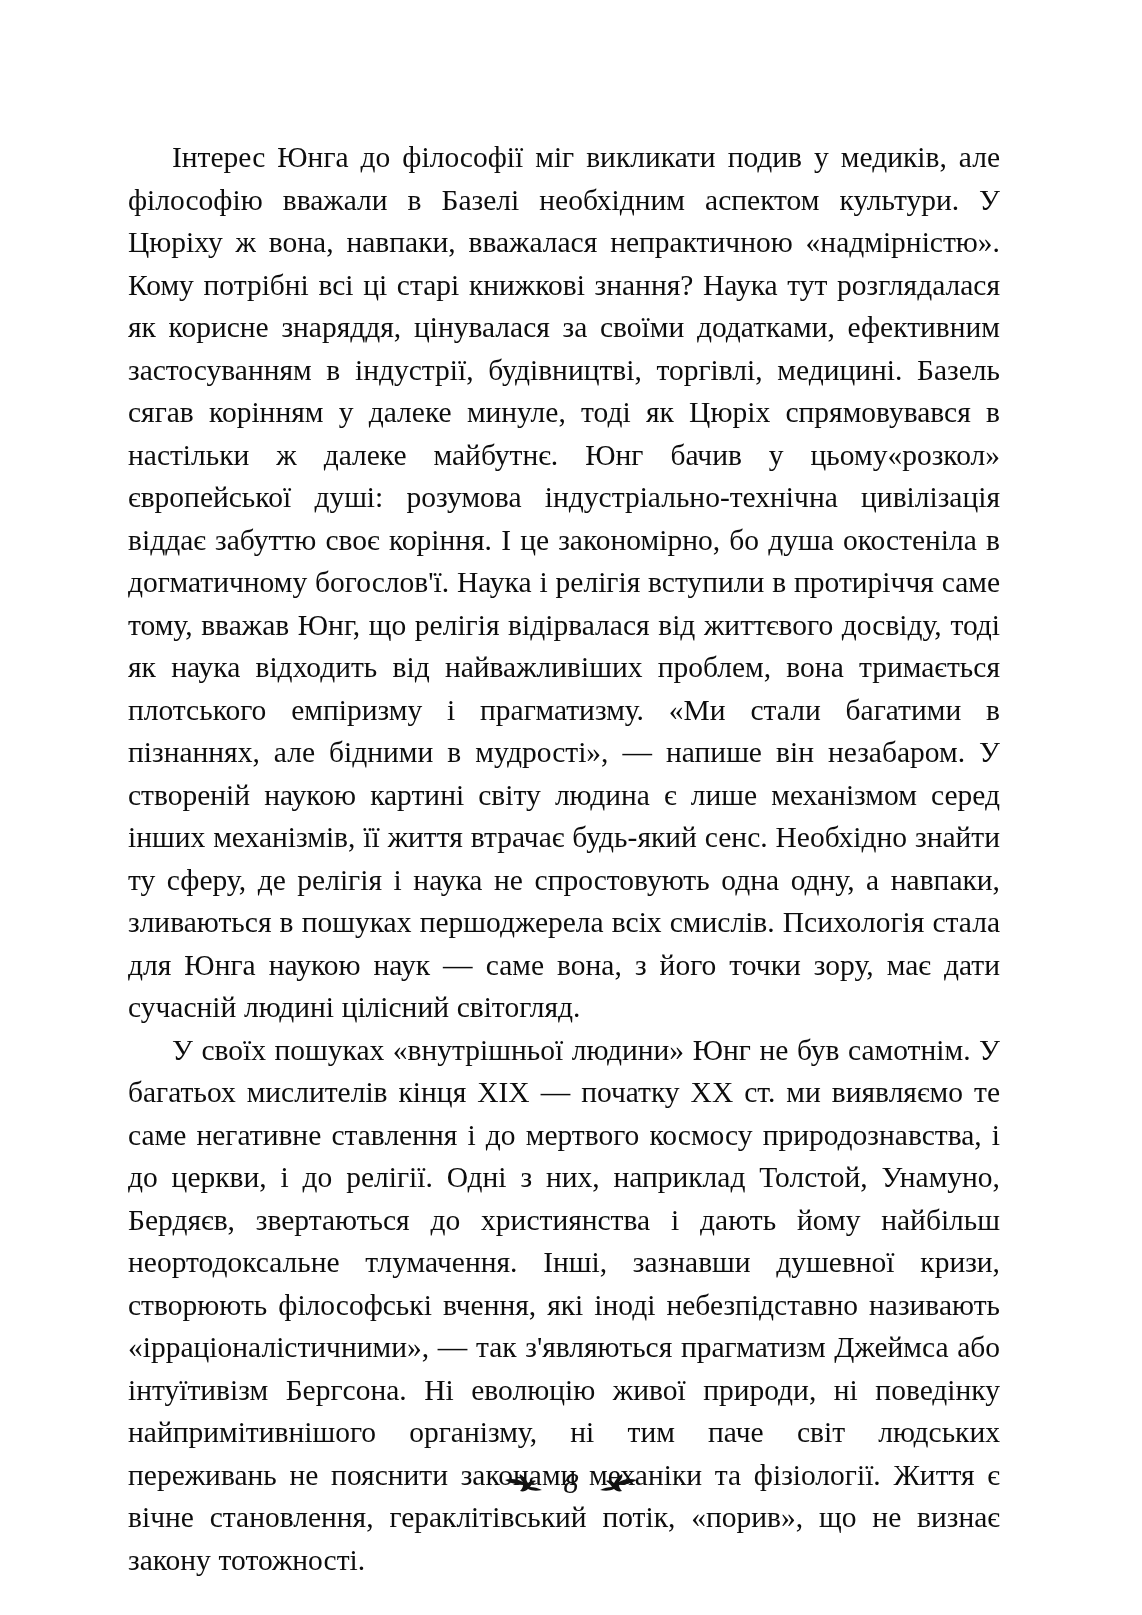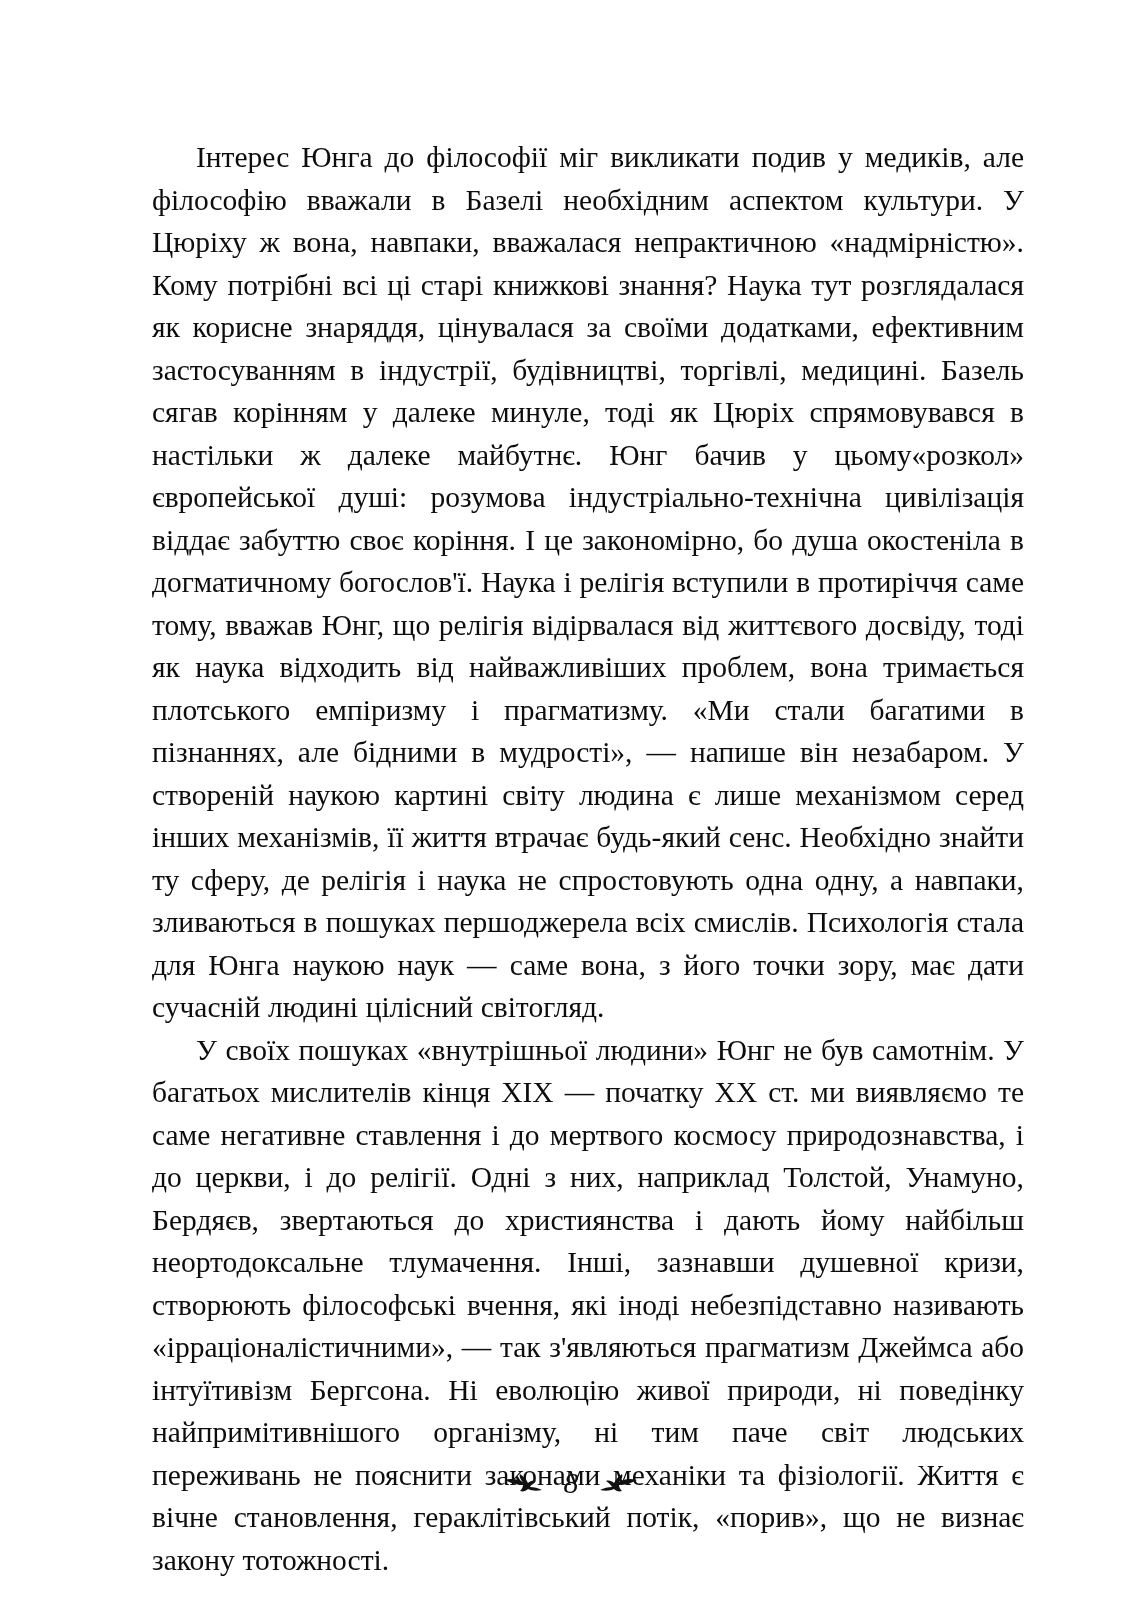--- a/index.html
+++ b/index.html
@@ -15,21 +15,20 @@
     margin: 0 auto;
     background: #ffffff;
     box-sizing: border-box;
     overflow: hidden;
   }
   .text-column {
     position: absolute;
     left: 128px;
     top: 136px;
     width: 872px;
-    margin-left: 24px;
   }
   .para {
     font-family: "Liberation Serif", "DejaVu Serif", serif;
     font-size: 29.5px;
     line-height: 42.5px;
     color: #0d0d0d;
     text-align: justify;
     text-justify: inter-word;
     text-indent: 44px;
     margin: 0;

